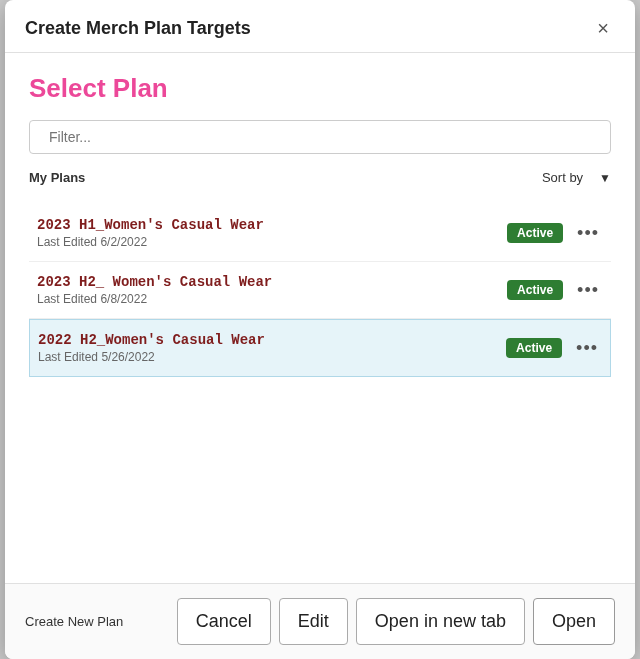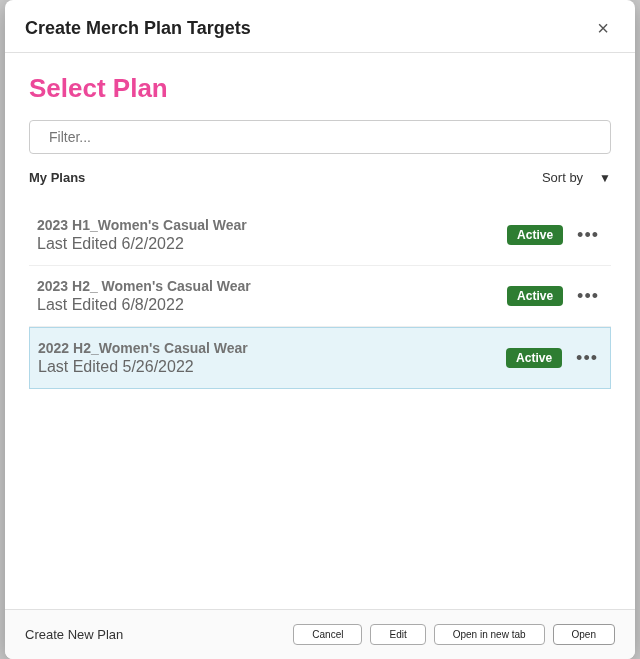--- a/index.html
+++ b/index.html
@@ -105,24 +105,25 @@
       background: #e6f4f9;
       border: 1px solid #b0d8e8;
     }
     .plan-info {
       display: flex;
       flex-direction: column;
     }
     .plan-name {
       font-size: 14px;
       font-weight: 600;
-      color: #737373;
+      color: #7f1d1d;
+      font-family: Liberation Mono, monospace;
     }
     .plan-edited {
-      font-size: 16px;
+      font-size: 12px;
       color: #666;
       margin-top: 2px;
     }
     .plan-actions {
       display: flex;
       align-items: center;
       gap: 10px;
     }
     .active-badge {
       background: #2e7d32;
@@ -156,23 +157,23 @@
       color: #333;
       font-weight: 500;
       cursor: pointer;
       text-decoration: none;
     }
     .footer-buttons {
       display: flex;
       gap: 8px;
     }
     .footer-btn {
-      padding: 4px 18px;
+      padding: 12px 18px;
       border-radius: 4px;
-      font-size: 10px;
+      font-size: 18px;
       font-weight: 500;
       cursor: pointer;
       border: 1px solid #aaa;
       background: #fff;
       color: #222;
     }
     .footer-btn.primary {
       background: #fff;
       border-color: #999;
     }

